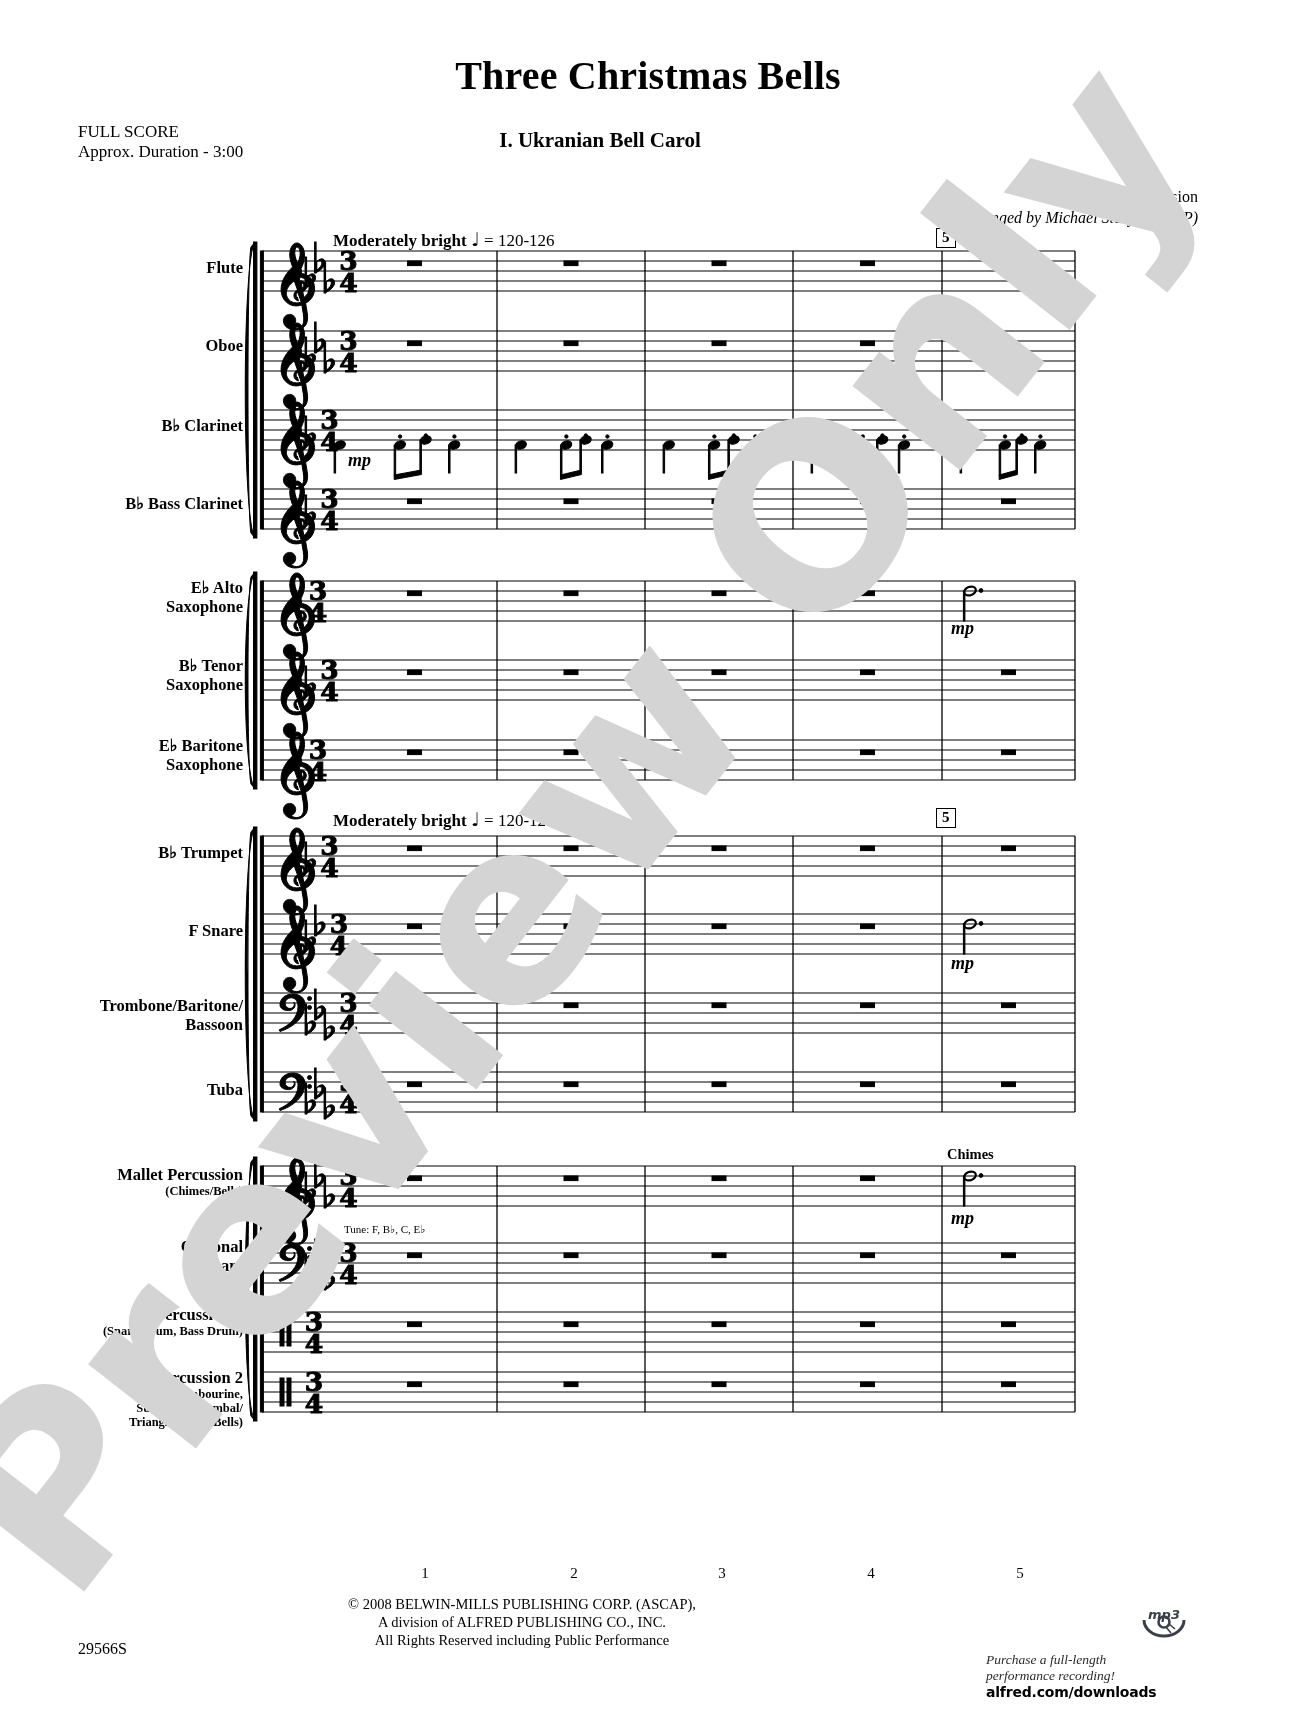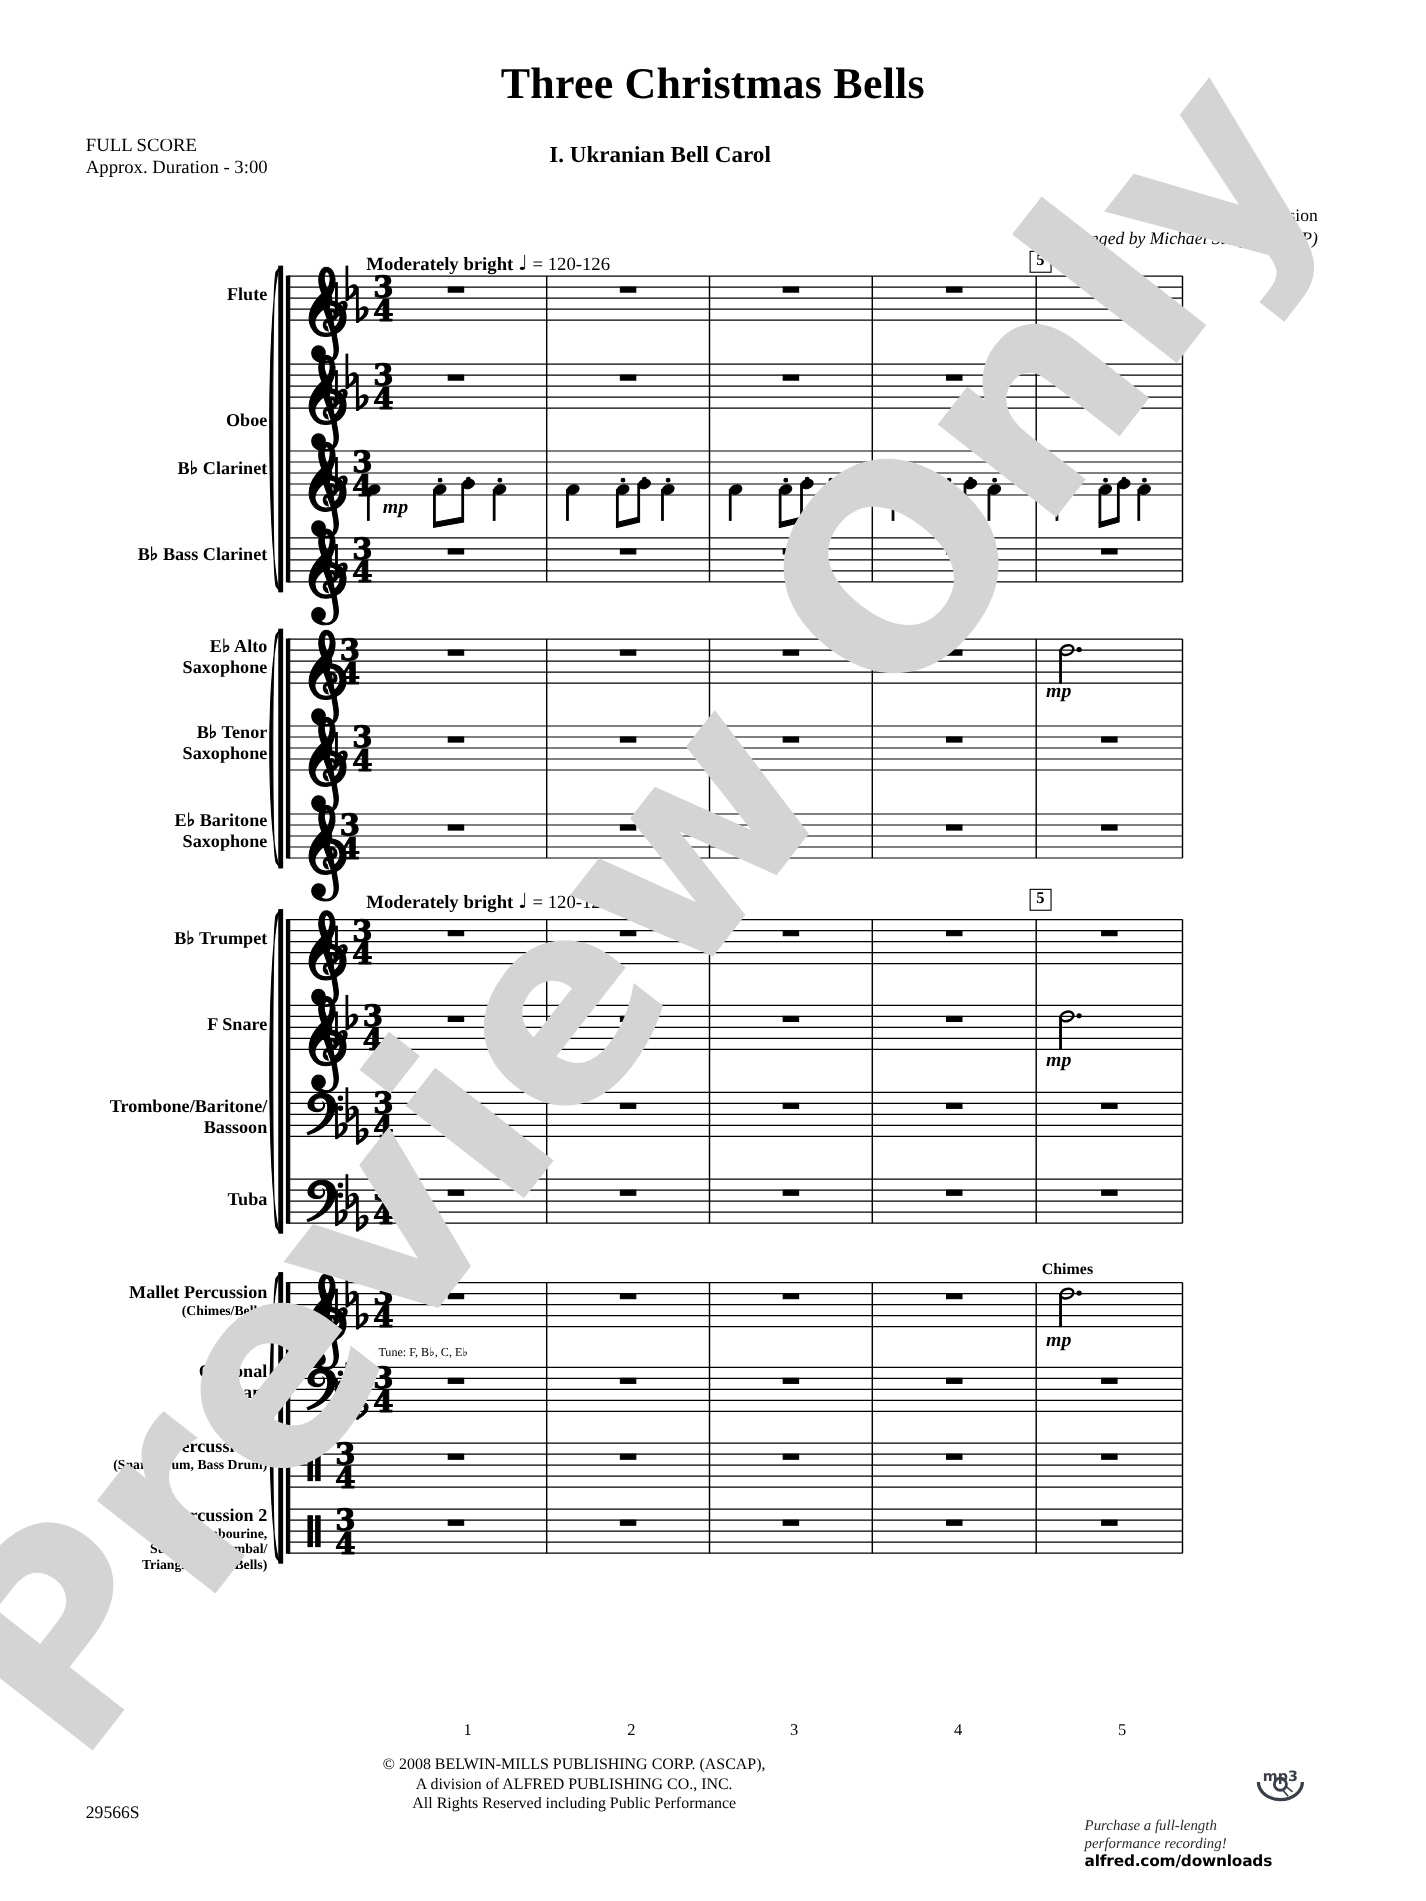--- a/index.html
+++ b/index.html
@@ -80,21 +80,21 @@
   }
   .catalog{
     position:absolute; top:1640px; left:78px; font-size:16px; font-weight:normal;
   }
   .promo{
     position:absolute; top:1652px; right:60px; width:250px; text-align:left;
     font-size:13.5px; line-height:16px; font-style:italic; color:#2a2a2a;
   }
   .promo .url{ font-style:normal; font-weight:bold; font-family:"DejaVu Sans",sans-serif;
     font-size:14px; color:#000; letter-spacing:-.2px;}
-  .mp3badge{ position:absolute; top:1606px; right:102px; width:60px; height:42px;}
+  .mp3badge{ position:absolute; top:1606px; right:102px; width:60px; height:42px;font-style:italic;}
 </style>
 </head>
 <body>
 
 <div class="page-title">Three Christmas Bells</div>
 <div class="movement-title">I. Ukranian Bell Carol</div>
 <div class="score-kind">
   <div>FULL SCORE</div>
   <div>Approx. Duration - 3:00</div>
 </div>
@@ -113,21 +113,21 @@
   <span>Moderately bright</span>
   <span class="qn">♩</span>
   <span class="eq">=</span>
   <span class="eq">120-126</span>
 </div>
 
 <div class="rehearsal" style="top:228px;left:936px;">5</div>
 <div class="rehearsal" style="top:808px;left:936px;">5</div>
 
 <div class="inst-name" style="top:258px;  left:43px; width:200px;"><span>Flute</span></div>
-<div class="inst-name" style="top:336px;  left:43px; width:200px;margin-top:36px;"><span>Oboe</span></div>
+<div class="inst-name" style="top:336px;  left:43px; width:200px;"><span>Oboe</span></div>
 <div class="inst-name" style="top:416px;  left:43px; width:200px;"><span>B♭ Clarinet</span></div>
 <div class="inst-name" style="top:494px;  left:23px; width:220px;"><span>B♭ Bass Clarinet</span></div>
 <div class="inst-name" style="top:578px;  left:43px; width:200px;"><span class="nl">E♭ Alto<br>Saxophone</span></div>
 <div class="inst-name" style="top:656px;  left:43px; width:200px;"><span class="nl">B♭ Tenor<br>Saxophone</span></div>
 <div class="inst-name" style="top:736px;  left:43px; width:200px;"><span class="nl">E♭ Baritone<br>Saxophone</span></div>
 <div class="inst-name" style="top:843px;  left:43px; width:200px;"><span>B♭ Trumpet</span></div>
 <div class="inst-name" style="top:921px;  left:43px; width:200px;"><span>F Snare</span></div>
 <div class="inst-name" style="top:996px;  left:23px; width:220px;"><span class="nl">Trombone/Baritone/<br>Bassoon</span></div>
 <div class="inst-name" style="top:1080px; left:43px; width:200px;"><span>Tuba</span></div>
 <div class="inst-name" style="top:1165px; left:23px; width:220px;">

